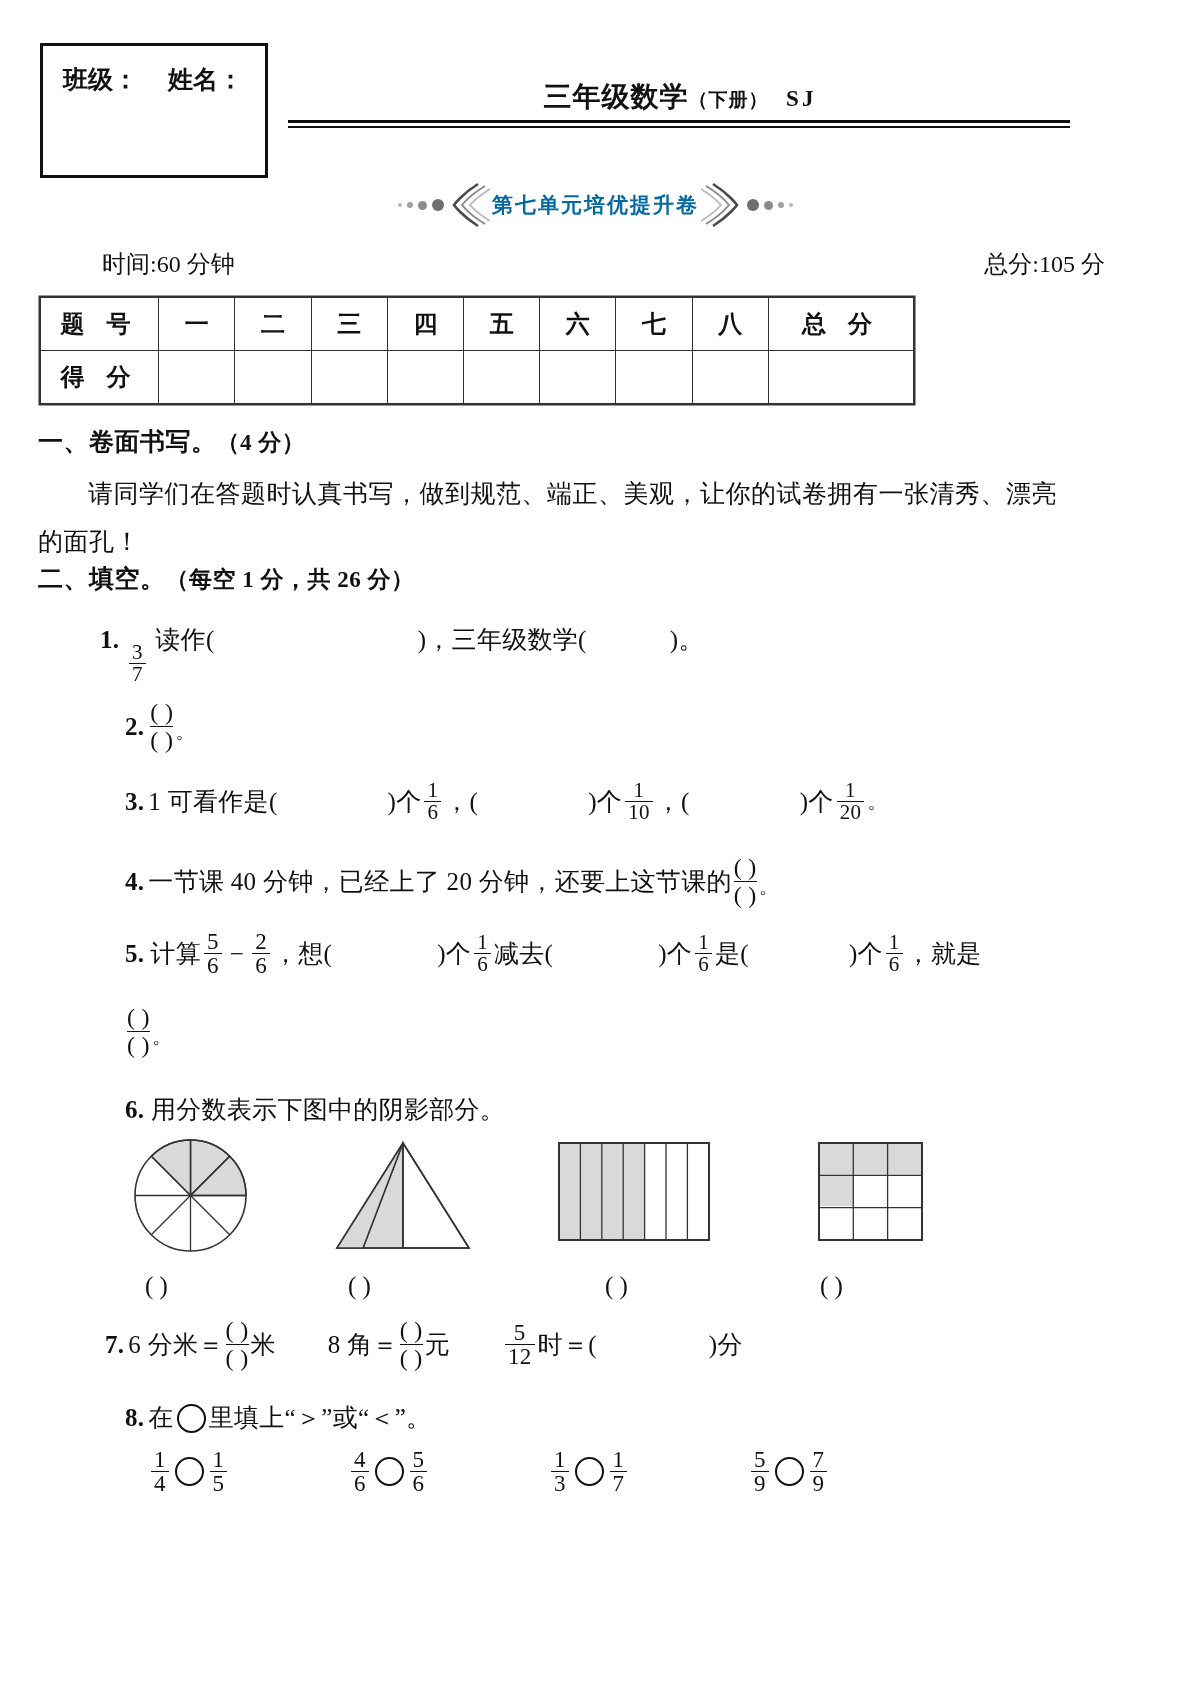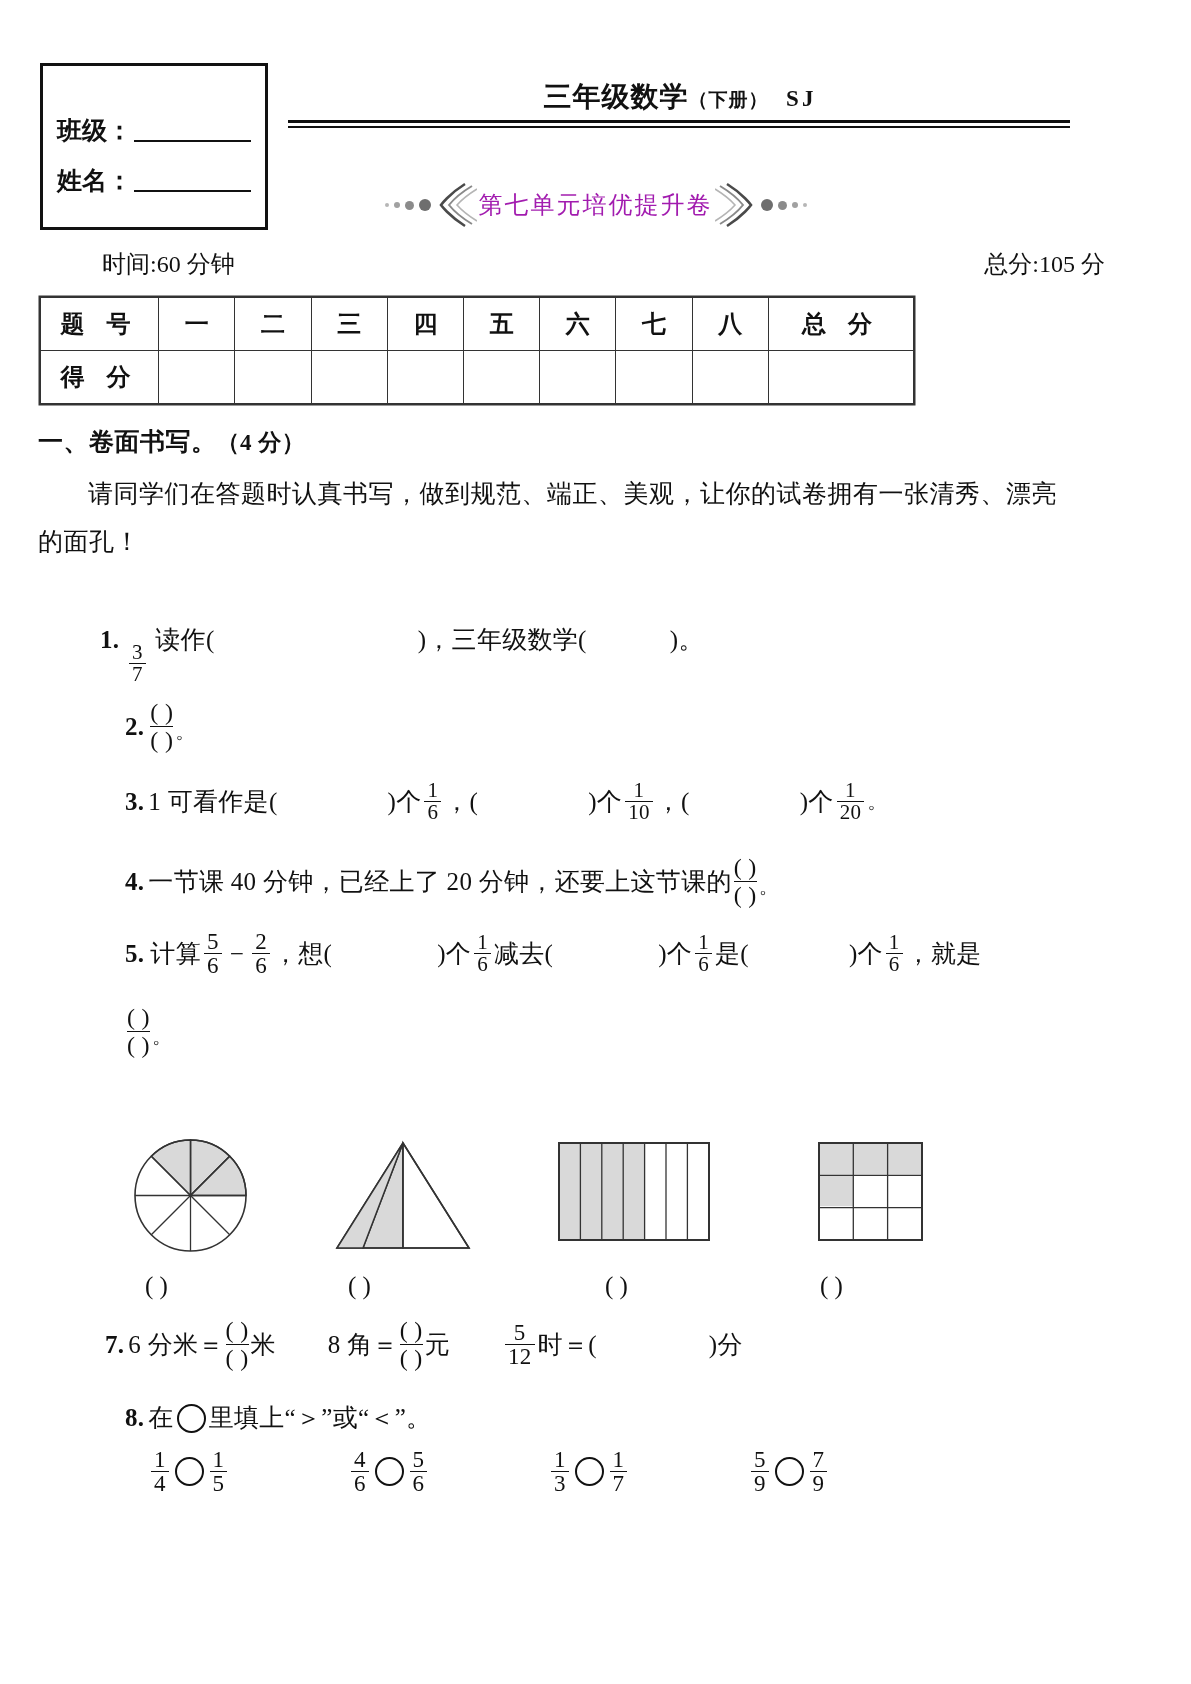--- a/index.html
+++ b/index.html
@@ -9,23 +9,23 @@
     font-family:"Liberation Serif","DejaVu Serif",serif;
     color:#111;
     position:relative;
     overflow:hidden;
   }
   .page{position:relative;width:1191px;height:1684px;}
 
   
   .hdr{position:absolute;left:0;top:0;width:1191px;height:235px;}
   .idbox{
-    position:absolute;left:40px;top:43px;width:228px;height:167px;
+    position:absolute;left:40px;top:43px;width:228px;height:135px;
     border:3px solid #111;box-sizing:border-box;
-    display:flex;flex-direction:column;justify-content:center;margin-top:20px;
+    display:flex;flex-direction:row;justify-content:center;
   }
   .idrow{display:flex;align-items:flex-end;padding:0 14px;height:50px;}
   .idlab{font-size:25px;font-weight:bold;font-family:"Liberation Serif",serif;white-space:nowrap;}
   .idline{flex:1;border-bottom:2.5px solid #111;margin-left:2px;margin-bottom:5px;height:28px;}
 
   .bookttl{
     position:absolute;left:290px;top:78px;width:780px;
     text-align:center;font-size:28px;font-weight:bold;letter-spacing:1px;
   }
   .bookttl .small{font-size:19px;font-weight:bold;}
@@ -39,23 +39,23 @@
     display:flex;align-items:center;justify-content:center;}
   .bdots{display:flex;align-items:center;gap:5px;}
   .bdots i{display:block;border-radius:50%;background:#6e6e6e;}
   .d1{width:4px;height:4px;opacity:.5}
   .d2{width:6px;height:6px;opacity:.65}
   .d3{width:9px;height:9px;opacity:.8}
   .d4{width:12px;height:12px;opacity:1}
   .braceL,.braceR{width:46px;height:46px;position:relative;}
   .braceL svg,.braceR svg{display:block;}
   .bantext{
-    font-size:24px;font-weight:normal;letter-spacing:2px;
+    font-size:21px;font-weight:bold;letter-spacing:2px;
     font-family:"DejaVu Sans","Liberation Sans",sans-serif;
-    color:#a21caf;padding:0 2px;white-space:nowrap;
+    color:#0369a1;padding:0 2px;white-space:nowrap;
   }
 
   
   .meta{position:absolute;left:0;top:248px;width:1191px;height:36px;margin-left:32px;}
   .meta .mt{position:absolute;left:70px;top:0;font-size:24px;}
   .meta .mg{position:absolute;right:118px;top:0;font-size:24px;}
 
   
   .stable{position:absolute;left:40px;top:297px;width:874px;border-collapse:collapse;}
   .stable td{border:1.5px solid #333;height:50px;text-align:center;font-size:24px;font-weight:bold;}
@@ -187,20 +187,23 @@
       <td class="tot"></td>
     </tr>
   </tbody>
     </table>
 
   <div class="sec" style="left:38px;top:425px;">
     <span>一、卷面书写。</span><span class="pts">（4 分）</span>
   </div>
   <div class="para" style="left:38px;top:470px;width:1030px;text-indent:50px;">请同学们在答题时认真书写，做到规范、端正、美观，让你的试卷拥有一张清秀、漂亮的面孔！</div>
 
+  <div class="sec" style="left:38px;top:562px;">
+    <span>二、填空。</span><span class="pts">（每空 1 分，共 26 分）</span>
+  </div>
 
   <div class="q" style="left:100px;top:620px;">
     <b class="n">1.</b>
     <span class="frac">
       <span class="fn">3</span>
       <span class="fd">7</span>
     </span>
     <span>读作(</span>
     <span class="blank" style="width:190px;"></span>
     <span>)，三年级数学(</span>
@@ -290,20 +293,24 @@
   </div>
 
   <div class="q" style="left:125px;top:1005px;display:flex;align-items:center;">
     <span class="pfrac">
       <span class="pn">(            )</span>
       <span class="pd">(            )</span>
     </span>
     <span style="font-size:20px;align-self:flex-end;margin-bottom:2px;">。</span>
   </div>
 
+  <div class="q" style="left:125px;top:1090px;">
+    <b class="n">6.</b>
+    <span>用分数表示下图中的阴影部分。</span>
+  </div>
 
   <div class="shapes">
 
     <span class="shape" style="left:133px;top:8px;">
       <svg width="115" height="115" viewBox="0 0 115 115">
         <g>
           <path d="M57.5 57.5 L57.5 2 A55.5 55.5 0 0 1 96.7 18.3 Z" fill="#d9d9d9" stroke="#333" stroke-width="1.4"></path>
           <path d="M57.5 57.5 L96.7 18.3 A55.5 55.5 0 0 1 113 57.5 Z" fill="#d9d9d9" stroke="#333" stroke-width="1.4"></path>
           <path d="M57.5 57.5 L18.3 18.3 A55.5 55.5 0 0 1 57.5 2 Z" fill="#d9d9d9" stroke="#333" stroke-width="1.4"></path>
           <circle cx="57.5" cy="57.5" r="55.5" fill="none" stroke="#333" stroke-width="1.6"></circle>

